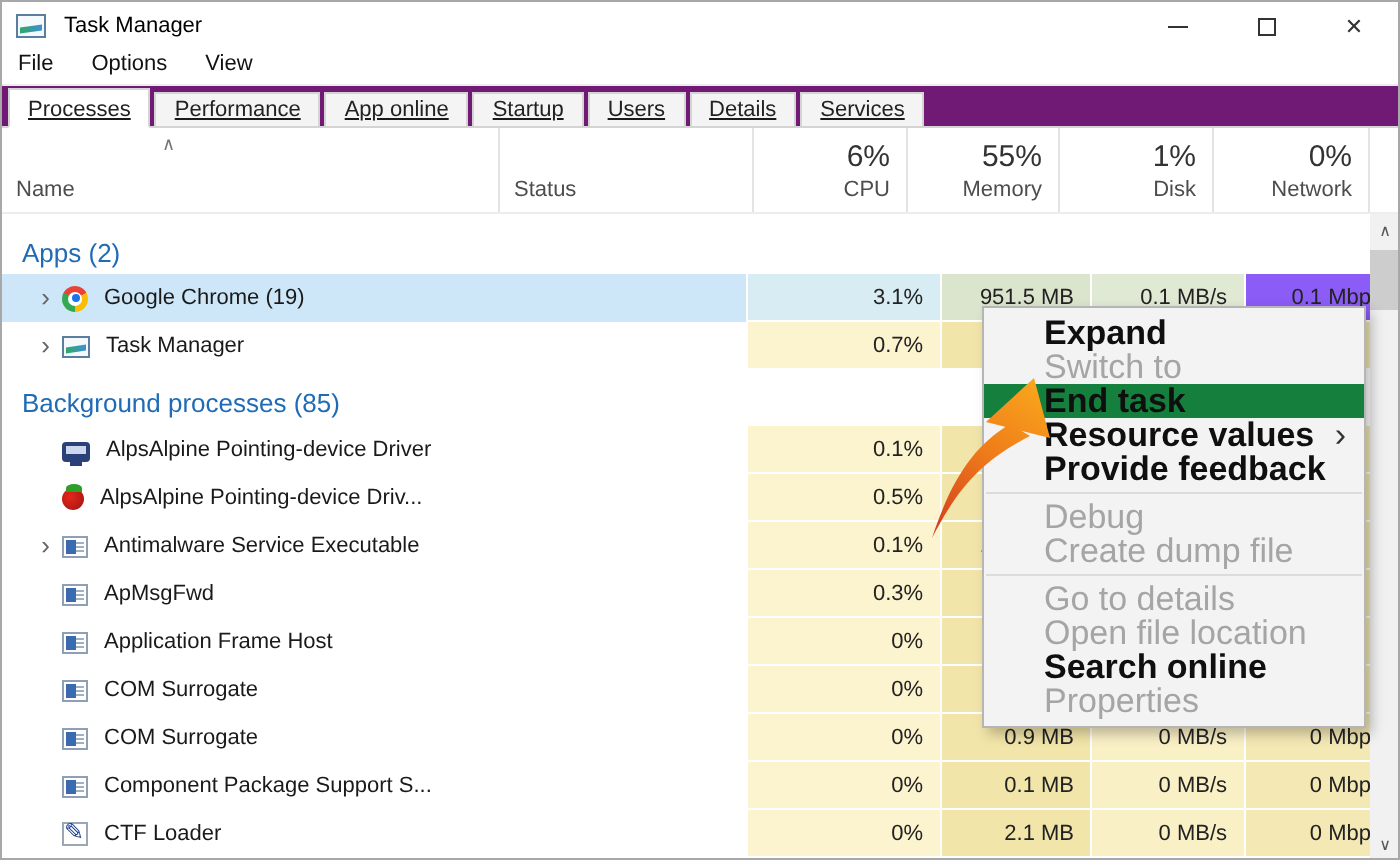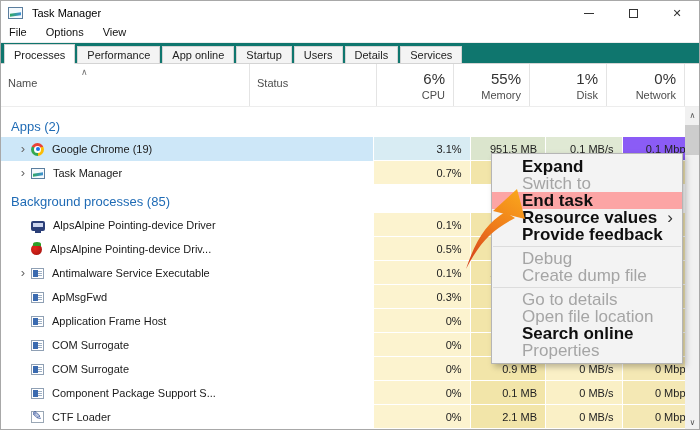--- a/index.html
+++ b/index.html
@@ -17,35 +17,35 @@
   .winbtn { width:44px; display:flex; align-items:center; justify-content:center; color:#333; }
   .glyph-min { width:10px; height:1px; background:#333; }
   .glyph-max { width:9px; height:9px; border:1px solid #333; }
   .glyph-close { font-size:11px; }
 
   
   .menubar { height:18px; display:flex; align-items:center; padding-left:8px; border-bottom:1px solid #ececec; }
   .menubar span { padding:0 11px 3px 0; margin-right:8px; color:#111; }
 
   
-  .tabstrip { height:21px; display:flex; align-items:flex-end; padding-left:3px; border-bottom:1px solid #d4d4d4; background:#0f766e; }
+  .tabstrip { height:21px; display:flex; align-items:flex-end; padding-left:3px; border-bottom:1px solid #d4d4d4; background:#701a75;text-decoration:underline; }
   .tab { border:1px solid #d4d4d4; border-bottom:none; background:#f4f4f4; padding:2px 9px 3px 9px; margin-right:2px; color:#222; height:17px; }
   .tab.active { background:#fff; height:20px; padding-top:4px; position:relative; z-index:2; margin-bottom:-1px; border-bottom:1px solid #fff; }
 
   
   .colheader { position:relative; height:43px; border-bottom:1px solid #ededed; }
   .ch-cell { position:absolute; top:0; bottom:0; border-left:1px solid #e4e4e4; }
   .ch-name { left:0; width:248px; border-left:none; }
   .ch-status { left:248px; width:127px; }
   .ch-cpu { left:375px; width:77px; }
   .ch-mem { left:452px; width:76px; }
   .ch-disk { left:528px; width:77px; }
   .ch-net { left:605px; width:78px; }
   .ch-end { left:683px; width:1px; background:#e4e4e4; }
-  .ch-label { position:absolute; left:7px; bottom:17px; color:#4d4d4d; }
+  .ch-label { position:absolute; left:7px; bottom:5px; color:#4d4d4d; }
   .ch-pct { position:absolute; right:8px; top:6px; font-size:15px; color:#333; }
   .ch-sub { position:absolute; right:8px; bottom:5px; color:#4d4d4d; }
   .sort-caret { position:absolute; left:80px; top:3px; font-size:9px; color:#777; }
 
   
   .tbody { position:relative; height:324px; background:#fff; }
   .spacer { height:8px; }
   .group { height:22px; display:flex; align-items:center; padding-left:10px; color:#1f6bb5; font-size:13px; }
   .group.second { height:28px; padding-top:5px; }
   .row { height:24px; display:flex; }
@@ -83,21 +83,21 @@
   .icon-app::before { content:""; position:absolute; left:1px; top:1px; width:5px; height:7px; background:#3a6ab0; }
   .icon-app::after { content:""; position:absolute; right:1px; top:2px; width:4px; height:1px; background:#9fb0c4; box-shadow:0 2px 0 #9fb0c4,0 4px 0 #9fb0c4; }
   .icon-pen { width:13px; height:12px; border:1px solid #9aa7b5; background:#fff; }
   .icon-pen::before { content:"✎"; position:absolute; left:0px; top:-3px; font-size:12px; color:#1d3f8f; }
 
   
   .ctxmenu { position:absolute; left:490px; top:152px; width:192px; background:#f3f3f3;
       border:1px solid #b5b5b5; box-shadow:3px 3px 6px rgba(0,0,0,.25); padding:4px 0; z-index:5; }
   .mi { height:17px; line-height:17px; padding-left:30px; font-size:17px; font-weight:700; color:#0f0f0f; position:relative; }
   .mi.disabled { color:#a5a5a5; font-weight:400; }
-  .mi.hl { background:#fca5a5; }
+  .mi.hl { background:#15803d; }
   .mi .sub { position:absolute; right:9px; top:0; font-weight:400; color:#333; }
   .msep { height:1px; background:#dcdcdc; margin:3px 1px; }
 
   
   .pointer-arrow { position:absolute; left:450px; top:180px; z-index:6; }
 
   
   .scrollbar { position:absolute; left:684px; top:106px; width:15px; height:323px; background:#f1f1f1; z-index:2; }
   .sb-btn { position:absolute; left:0; width:15px; height:16px; display:flex; align-items:center; justify-content:center;
       color:#555; font-size:8px; }

